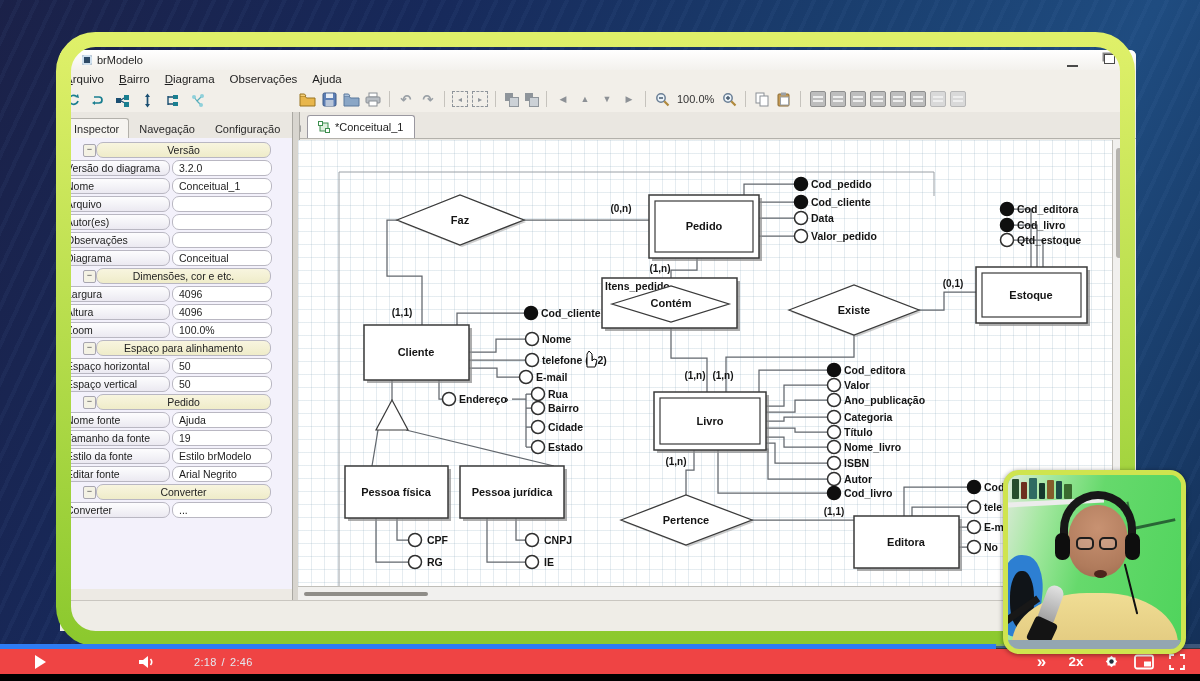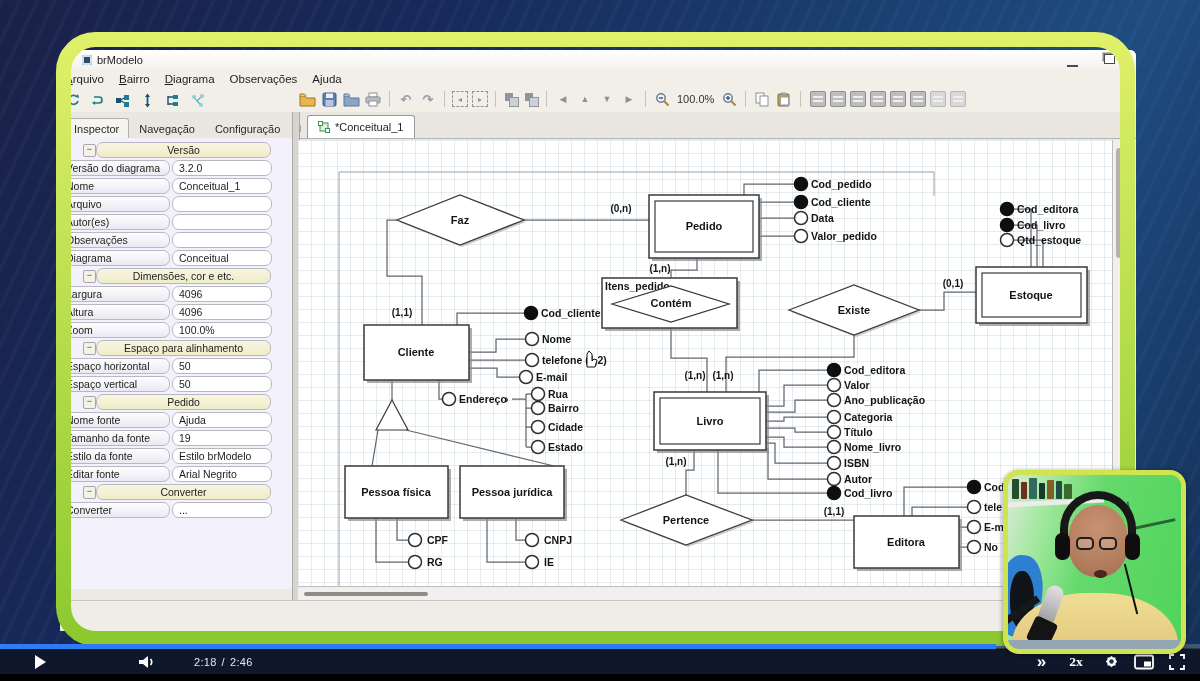--- a/index.html
+++ b/index.html
@@ -119,21 +119,21 @@
   .wc-mouth{position:absolute;left:86px;top:95px;width:13px;height:8px;background:#4c241c;border-radius:50%;}
   .wc-mic{position:absolute;left:34px;top:110px;width:17px;height:42px;background:linear-gradient(180deg,#e2e2e2,#969696);border-radius:8px;transform:rotate(20deg);}
   .wc-mic-mount{position:absolute;left:22px;top:144px;width:24px;height:26px;background:#141414;border-radius:4px;transform:rotate(25deg);}
   .wc-boom{position:absolute;left:-8px;top:132px;width:42px;height:7px;background:#181818;transform:rotate(-35deg);}
   .wc-cable{position:absolute;left:122px;top:88px;width:2px;height:52px;background:#111;transform:rotate(-14deg);border-radius:2px;}
   .wc-desk{position:absolute;left:0;right:0;bottom:0;height:9px;background:#93a6b1;}
 
   
   .progress{position:absolute;left:0;top:644px;width:1200px;height:5px;background:rgba(130,150,175,.38);z-index:62;}
   .progress-fill{height:100%;background:#2e7cf3;}
-  .controls{position:absolute;left:0;top:649px;width:1200px;height:25px;background:#0f172a;z-index:61;}
+  .controls{position:absolute;left:0;top:649px;width:1200px;height:25px;background:#ef4444;z-index:61;}
   .cbtn{position:absolute;top:0;height:25px;display:flex;align-items:center;justify-content:center;color:#fff;}
   .play-tri{width:0;height:0;border-left:11px solid #fff;border-top:7px solid transparent;border-bottom:7px solid transparent;}
   .timec{position:absolute;left:194px;top:0;height:25px;display:flex;align-items:center;gap:5px;font-size:11px;color:#e3e9f0;letter-spacing:.3px;}
   .skip{font-size:17px;font-weight:bold;letter-spacing:-1px;}
   .speed{font-size:13.5px;font-weight:bold;}
   .blackstrip{position:absolute;left:0;top:674px;width:1200px;height:7px;background:#000;z-index:63;}
 </style>
 </head>
 <body>
 
@@ -655,21 +655,21 @@
           <path d="M1 5 h4 l5 -4 v12 l-5 -4 H1 z" fill="#fff"></path>
           <path d="M12.5 4 q2.5 3 0 6" stroke="#fff" fill="none" stroke-width="1.6"></path>
         </svg>
     </div>
     <div class="timec">
       <span>2:18</span>
       <span>/</span>
       <span>2:46</span>
     </div>
     <div class="cbtn skip" style="left:1028px;width:26px;">»</div>
-    <div class="cbtn speed" style="left:1062px;width:28px;font-family:Liberation Serif, serif;">2x</div>
+    <div class="cbtn speed" style="left:1062px;width:28px;">2x</div>
     <div class="cbtn" style="left:1100px;width:22px;">
       <svg width="17" height="17">
           <rect x="4.5" y="4.5" width="8" height="8" fill="#fff"></rect>
           <rect x="4.5" y="4.5" width="8" height="8" fill="#fff" transform="rotate(45 8.5 8.5)"></rect>
           <circle cx="8.5" cy="8.5" r="2.2" fill="#232e3c"></circle>
         </svg>
     </div>
     <div class="cbtn" style="left:1132px;width:24px;">
       <svg width="20" height="16">
           <rect x="1" y="1.5" width="18" height="13" rx="2" fill="none" stroke="#fff" stroke-width="1.8"></rect>

